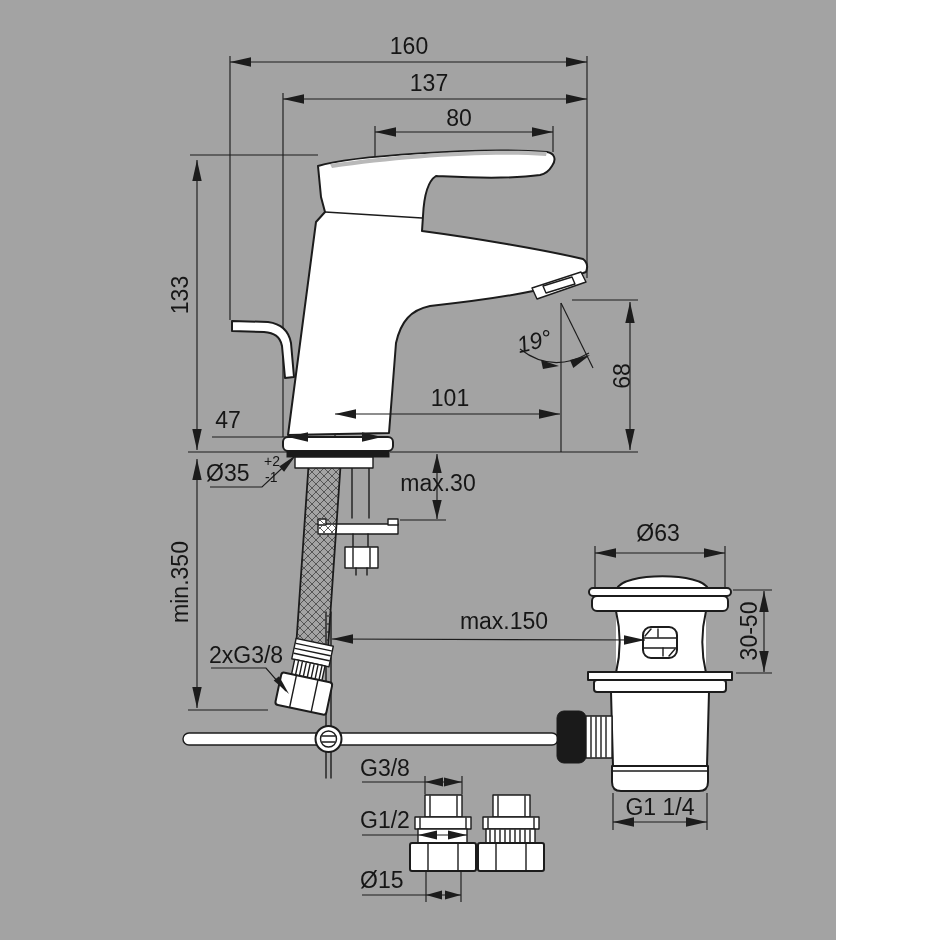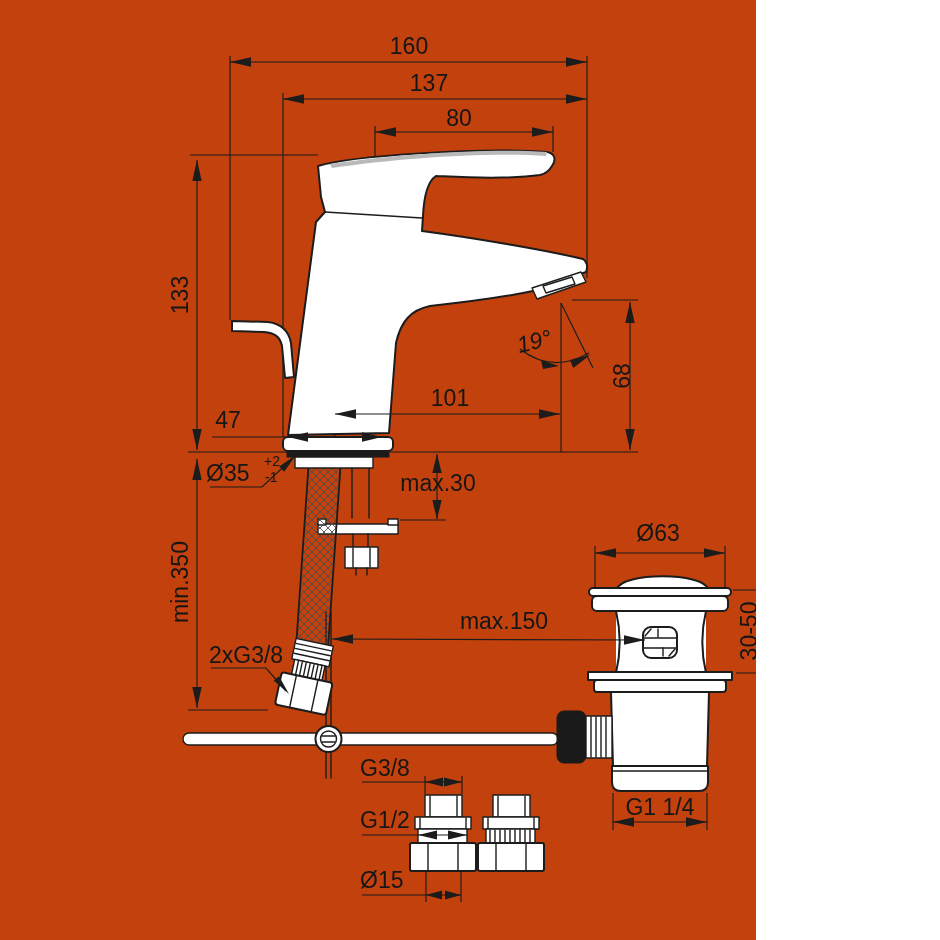--- a/index.html
+++ b/index.html
@@ -1,16 +1,16 @@
 <!DOCTYPE html>
 <html><head>
 <meta charset="utf-8">
 <style>
   html,body{margin:0;padding:0;background:#ffffff;}
-  .stage{width:756px;height:940px;position:relative;background:#c2410c;overflow:hidden;}
+  .stage{width:836px;height:940px;position:relative;background:#a3a3a3;overflow:hidden;}
   svg{display:block;}
   text{font-family:"Liberation Sans","DejaVu Sans",sans-serif;font-size:23px;fill:#161616;}
   text.small{font-size:14px;}
   text.ital{font-style:italic;}
   .thick{fill:none;stroke:#1c1c1c;stroke-width:2;stroke-linejoin:round;stroke-linecap:round;}
   .thin{fill:none;stroke:#1c1c1c;stroke-width:1.4;stroke-linejoin:round;stroke-linecap:round;}
   .dimln{fill:none;stroke:#1c1c1c;stroke-width:1.15;}
   .dash{stroke-dasharray:6 4;}
   .arr{fill:#1c1c1c;stroke:none;}
   .wfill{fill:#ffffff;}

